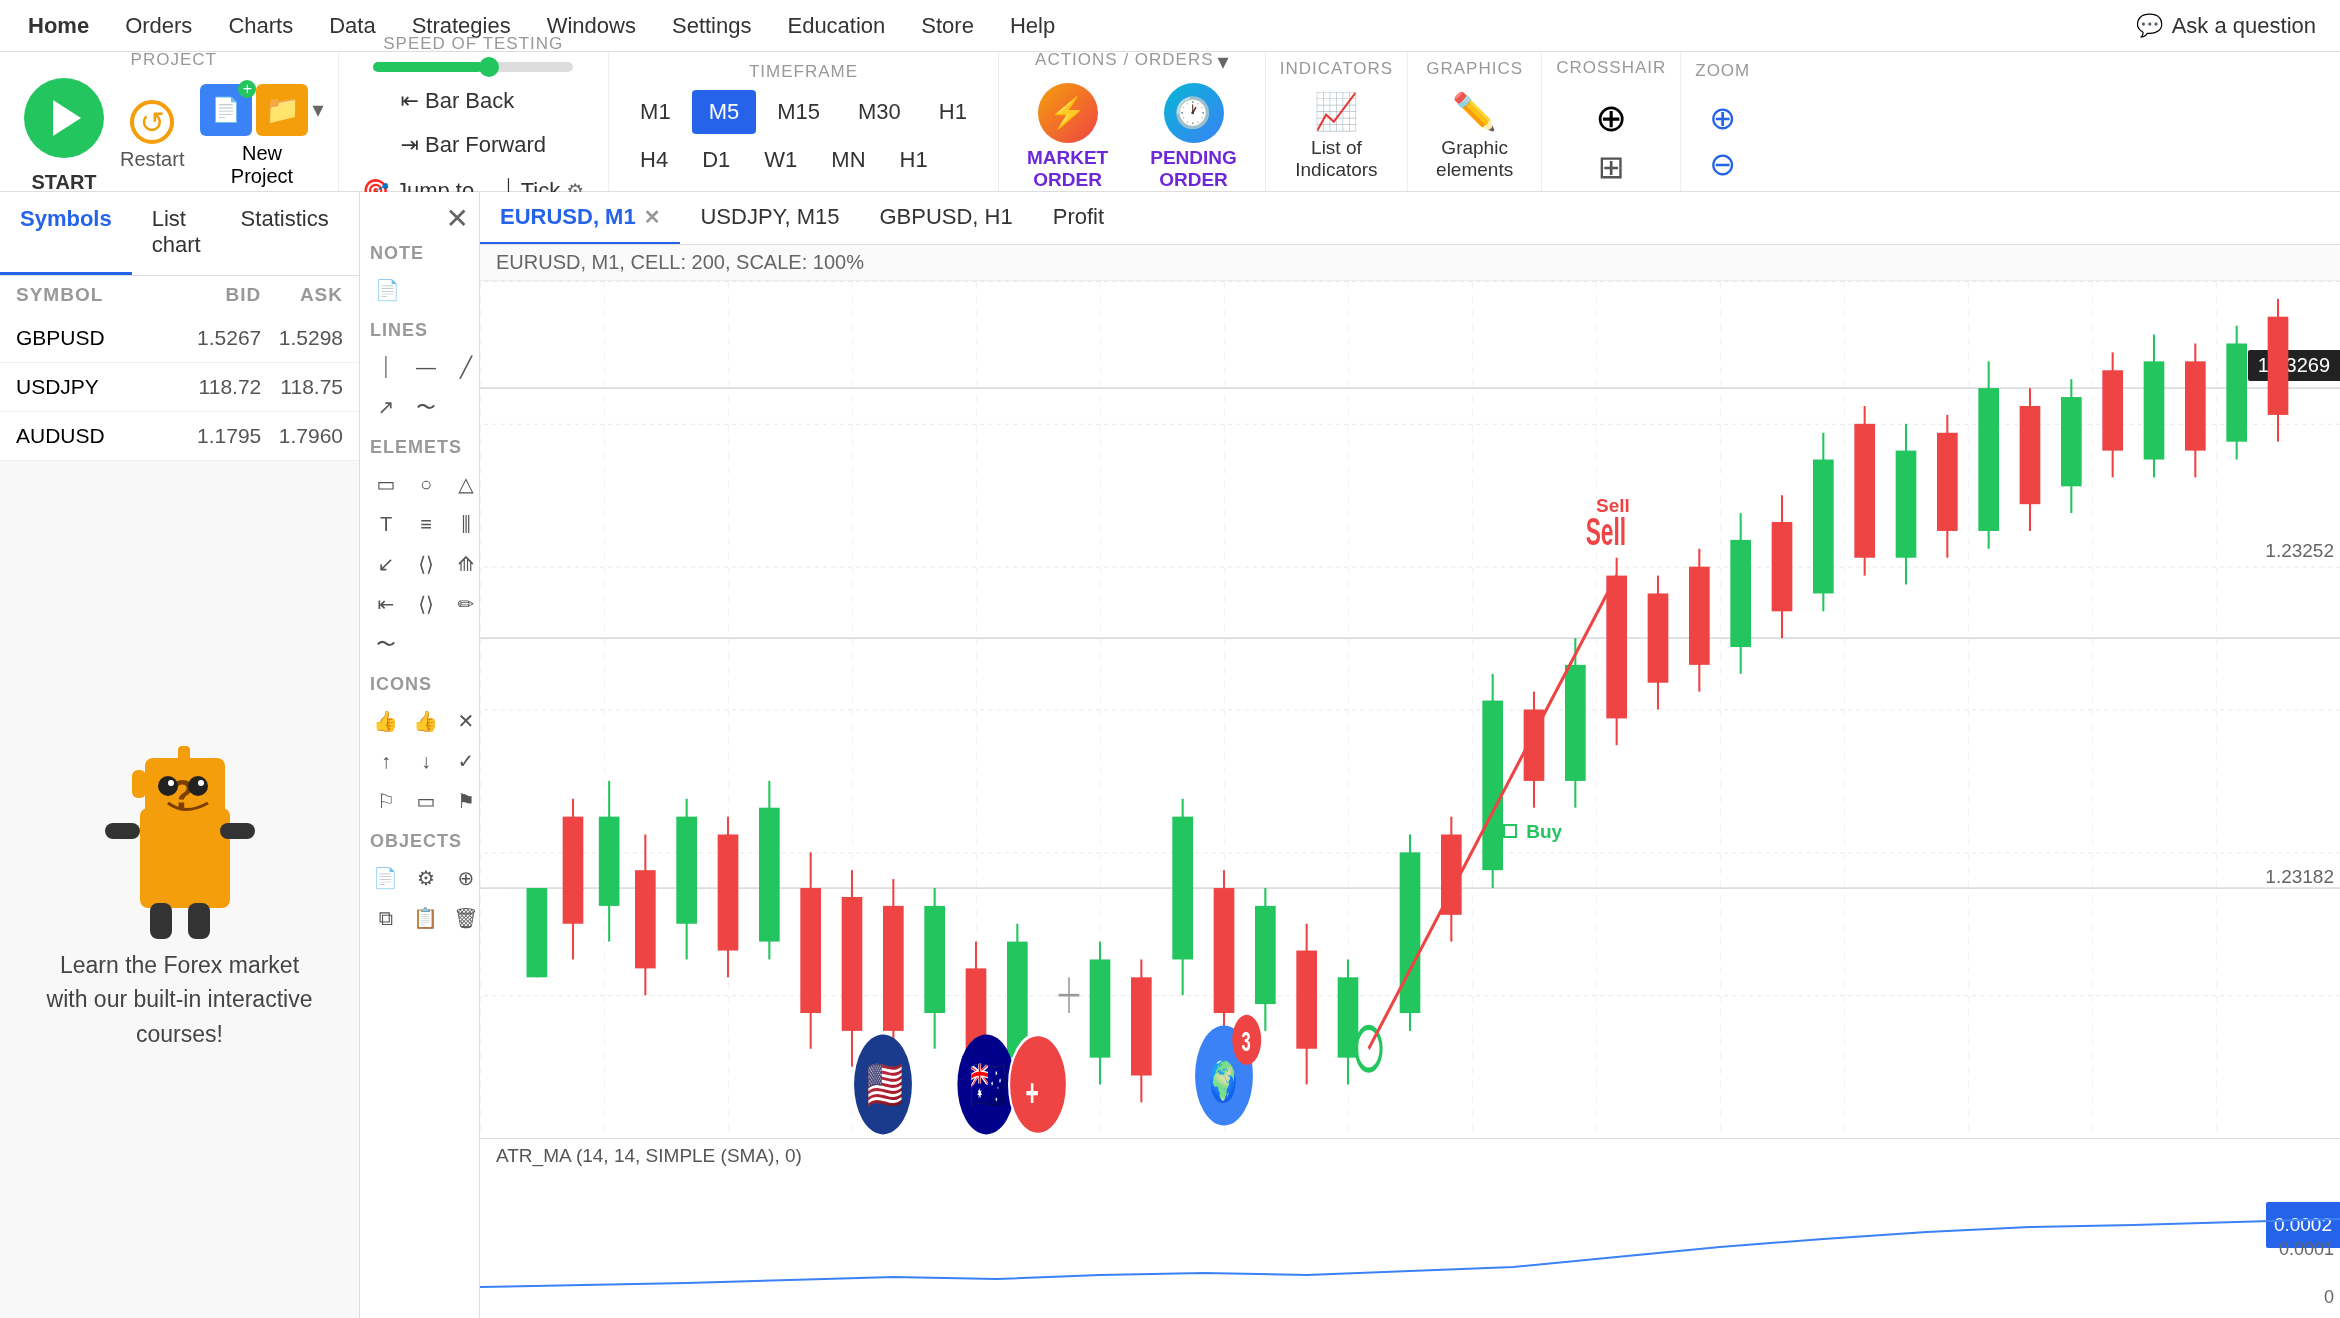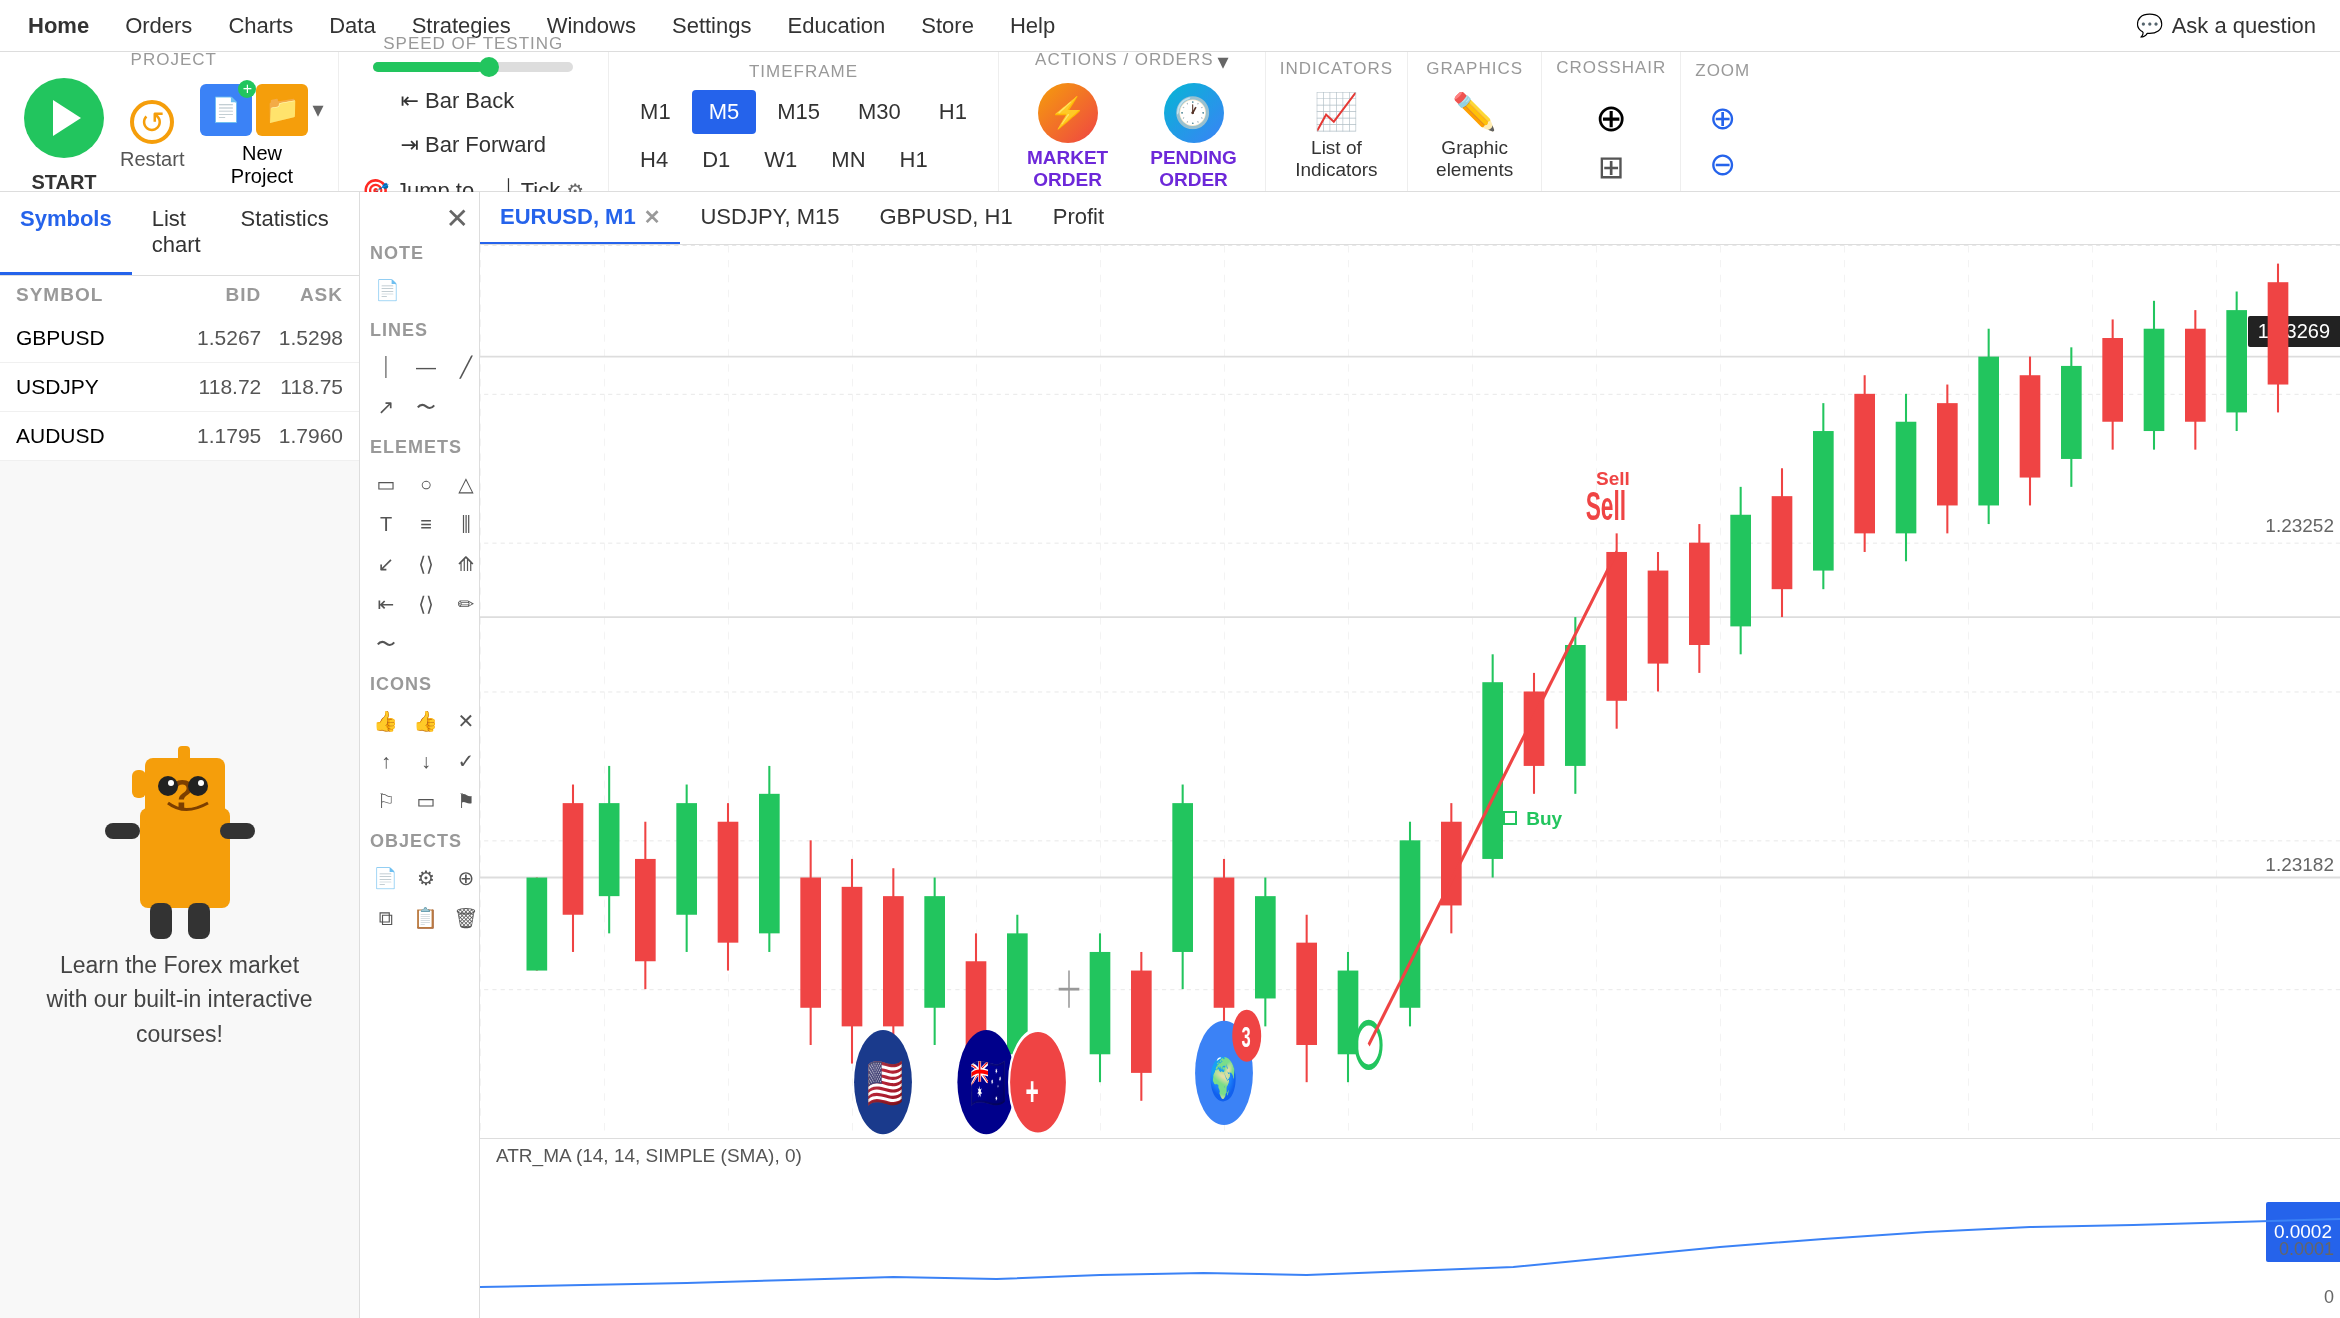--- a/index.html
+++ b/index.html
@@ -176,21 +176,21 @@
     
     .indicator-bar {
       height: 180px; border-top: 1px solid #ddd; position: relative;
       background: #fff; overflow: hidden;
     }
     .indicator-label {
       position: absolute; top: 6px; left: 16px; font-size: 19px; color: #555;
     }
     .indicator-value-label {
       position: absolute; right: 0; top: 35%; background: #2563eb; color: #fff;
-      padding: 19px 8px; font-size: 19px; border-radius: 2px 0 0 2px;
+      padding: 12px 8px; font-size: 19px; border-radius: 2px 0 0 2px;
     }
 
     
     .time-axis {
       display: flex; justify-content: space-between; padding: 6px 16px;
       font-size: 19px; color: #666; border-top: 1px solid #eee; background: #fafafa;
     }
 
     
     .zoom-plus { font-size: 32px; color: #2563eb; cursor: pointer; }
@@ -498,20 +498,21 @@
         <span>USDJPY, M15</span>
       </div>
       <div class="chart-tab">
         <span>GBPUSD, H1</span>
       </div>
       <div class="chart-tab">
         <span>Profit</span>
       </div>
     </div>
 
+    <div class="chart-info">EURUSD, M1, CELL: 200, SCALE: 100%</div>
 
     <div class="chart-area" style="flex:1; position:relative; min-height:0;">
 
       <div class="price-label" style="top:8%; right:0;">1.23269</div>
       <div style="position:absolute; right:0; top:30%; font-size:19px; color:#666; padding:2px 6px;">1.23252</div>
       <div style="position:absolute; right:0; top:68%; font-size:19px; color:#666; padding:2px 6px;">1.23182</div>
 
       <div class="marker-sell" style="top:25%; left:60%;">
         <span>Sell</span>
       </div>

